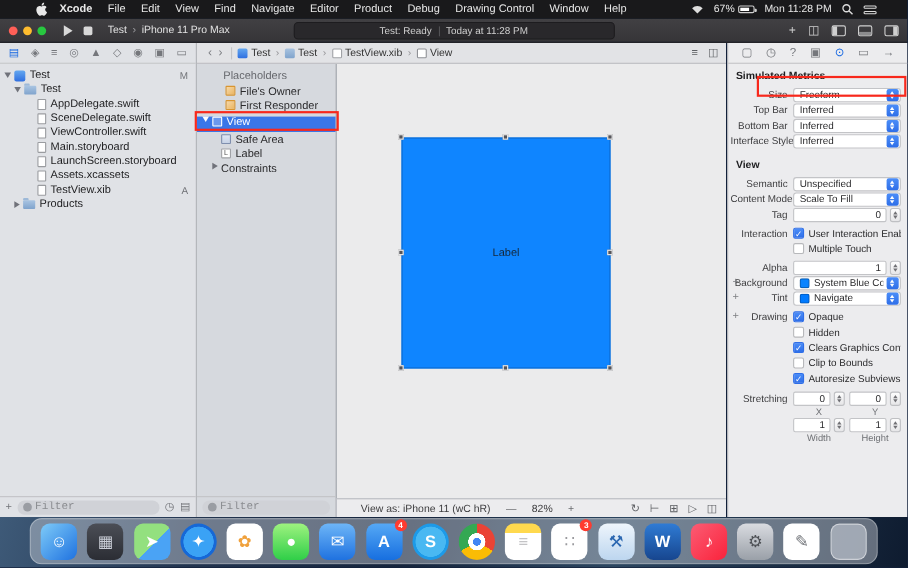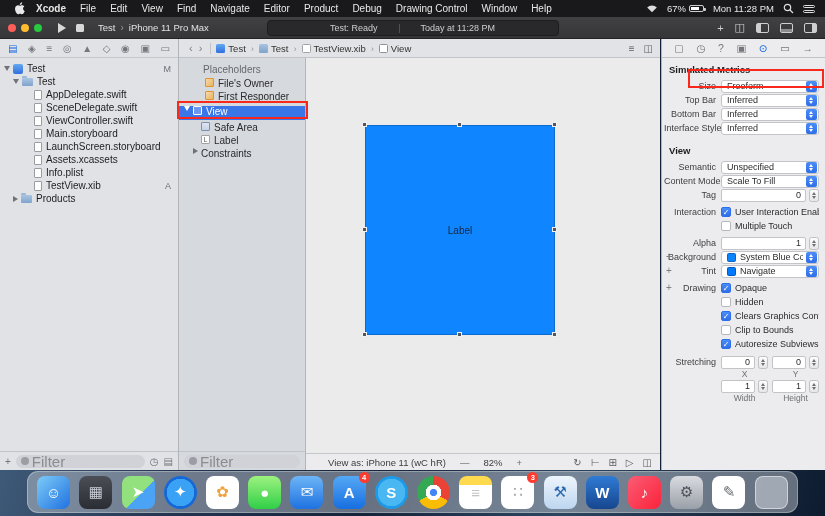--- a/index.html
+++ b/index.html
@@ -1,41 +1,41 @@
 <!DOCTYPE html>
 <html><head>
 <meta charset="utf-8">
 <style>
 *{margin:0;padding:0;box-sizing:border-box}
 html,body{width:825px;height:516px}
 body{font-family:"Liberation Sans","DejaVu Sans",sans-serif;position:relative;overflow:hidden;background:#12203a;font-size:10px}
 
 
-.menubar{position:absolute;top:0;left:0;right:0;height:17px;background:#19191b;color:#e8e8e8;display:flex;align-items:center;padding:0 10px;font-size:10px;z-index:10}
+.menubar{position:absolute;top:0;left:0;right:0;height:17px;background:#19191b;color:#e8e8e8;display:flex;align-items:center;padding:0 28px;font-size:10px;z-index:10}
 .menu-item{padding:0 7px;white-space:nowrap}
 .menu-item.app{font-weight:bold}
 .apple-wrap{display:flex;align-items:center;padding:0 4px}
 .mb-right{margin-left:auto;display:flex;align-items:center;gap:9px;font-size:9.5px}
 .batt{display:flex;align-items:center;gap:3px}
 .batt-body{width:15px;height:7px;border:1px solid #cfcfcf;border-radius:2px;position:relative}
 .batt-body::after{content:"";position:absolute;right:-3px;top:1.5px;width:2px;height:3px;background:#cfcfcf;border-radius:0 1px 1px 0}
 .batt-fill{position:absolute;left:1px;top:1px;bottom:1px;width:60%;background:#fff}
 .cc-icon{width:12px;height:10px;display:flex;flex-direction:column;gap:2px;justify-content:center}
 .cc-icon i{display:block;height:3px;border:1px solid #ddd;border-radius:2px}
 
 
 .toolbar{position:absolute;top:17px;left:0;right:0;height:22px;background:linear-gradient(#414043,#363538);border-bottom:1px solid #232225;display:flex;align-items:center;padding:0 8px;color:#d8d8d8;z-index:9}
 .tl{display:flex;gap:5px;margin-right:16px}
 .tl i{width:8px;height:8px;border-radius:50%;display:block}
 .tl .r{background:#ff5f57}.tl .y{background:#febc2e}.tl .g{background:#28c840}
 .play{width:0;height:0;border-left:8px solid #d8d8d8;border-top:5px solid transparent;border-bottom:5px solid transparent;margin-right:10px}
 .stop{width:8px;height:8px;background:#d8d8d8;border-radius:1.5px;margin-right:14px}
 .scheme{display:flex;align-items:center;gap:5px;font-size:9.5px;color:#e3e3e3;white-space:nowrap}
 .sep-chevron::after{content:"›";color:#9a9a9e;font-size:10px}
-.status-pill{position:absolute;left:50%;transform:translateX(-50%);top:3px;width:292px;height:16px;background:#29282b;border:1px solid #1d1c1f;border-radius:4px;display:flex;align-items:center;justify-content:center;gap:21px;font-size:9px;color:#cfcfcf;white-space:nowrap}
+.status-pill{position:absolute;left:50%;transform:translateX(-50%);top:3px;width:292px;height:16px;background:#29282b;border:1px solid #1d1c1f;border-radius:4px;display:flex;align-items:center;justify-content:center;gap:6px;font-size:9px;color:#cfcfcf;white-space:nowrap}
 .status-div{width:1px;height:9px;background:#515154}
 .tb-right{margin-left:auto;display:flex;align-items:center;gap:11px;color:#cfcfcf;font-size:11px}
 .panel-ico{width:13px;height:10px;border:1px solid #cfcfcf;border-radius:2px;position:relative;display:block}
 .panel-ico.left-on::before{content:"";position:absolute;left:0;top:0;bottom:0;width:4px;background:#cfcfcf}
 .panel-ico.bottom-on::before{content:"";position:absolute;left:0;right:0;bottom:0;height:3px;background:#8c8c8e}
 .panel-ico.right-on::before{content:"";position:absolute;right:0;top:0;bottom:0;width:4px;background:#cfcfcf}
 
 
 .jumpbar{position:absolute;top:39px;left:179px;width:481px;height:19px;background:#e2e3e6;border-bottom:1px solid #c2c3c6;display:flex;align-items:center;padding:0 7px;font-size:9.5px;color:#333;z-index:5}
 .jb-btn{color:#7c7e82;padding:0 3px;font-size:11px}
@@ -61,21 +61,21 @@
 .disc.open{border-width:5px 3.5px 0 3.5px;border-color:#70727a transparent transparent transparent}
 .disc.open.white{border-top-color:#fff}
 .proj-ico{width:10px;height:10px;border-radius:2px;background:linear-gradient(#64a8f0,#2f6fe0);margin-right:4px;flex:none}
 .folder-ico{width:11px;height:8px;background:linear-gradient(#aac5e2,#7fa3cc);border-radius:1px;position:relative;margin-right:4px;flex:none}
 .folder-ico::before{content:"";position:absolute;top:-2px;left:0;width:5px;height:2px;background:#9db9d8;border-radius:1px 1px 0 0}
 .file-ico{width:8px;height:10px;background:#fff;border:1px solid #9a9ca0;border-radius:1px;margin-right:4px;flex:none}
 .badge-letter{margin-left:auto;color:#6f7176;font-size:9px;padding-right:3px}
 .filterbar{height:19px;border-top:1px solid #c2c3c6;display:flex;align-items:center;gap:5px;padding:0 5px;color:#73757a;flex:none;font-size:10px}
 .filter-field{flex:1;height:13px;background:#d0d2d7;border-radius:7px;display:flex;align-items:center;padding:0 5px;gap:3px}
 .f-ico{width:8px;height:8px;border-radius:50%;background:#9a9da3;flex:none}
-.filter-field input{border:none;background:transparent;outline:none;font-size:15px;width:100%;color:#333;font-family:Liberation Sans, sans-serif}
+.filter-field input{border:none;background:transparent;outline:none;font-size:10px;width:100%;color:#333;font-family:Liberation Mono, monospace}
 .filter-field input::placeholder{color:#8a8c90}
 
 
 .outline{position:absolute;top:58px;left:179px;width:127px;bottom:46px;background:#d6d9de;border-right:1px solid #b2b4b8;display:flex;flex-direction:column;z-index:4}
 .outline-list{flex:1;padding-top:6px;font-size:10px;color:#2a2a2c}
 .orow{display:flex;height:12px;margin-bottom:1px;white-space:nowrap}
 .orow.hdr{color:#66686d;padding-left:24px;height:13px}
 .orow.ph{padding-left:26px}
 .orow.sel{background:#3a76e8;color:#fff;height:14px;padding-left:5px;margin-top:3px;margin-bottom:2px}
 .orow.ch{padding-left:22px}
@@ -274,24 +274,20 @@
     <div class="trow p2">
         <span class="file-ico"></span>
         <span>LaunchScreen.storyboard</span>
       </div>
     <div class="trow p2">
         <span class="file-ico"></span>
         <span>Assets.xcassets</span>
       </div>
     <div class="trow p2">
         <span class="file-ico"></span>
-        <span>Info.plist</span>
-      </div>
-    <div class="trow p2">
-        <span class="file-ico"></span>
         <span>TestView.xib</span>
         <span class="badge-letter">A</span>
       </div>
     <div class="trow p1">
       <span class="disc closed"></span>
       <span class="folder-ico"></span>
       <span>Products</span>
     </div>
   </div>
   <div class="filterbar">

